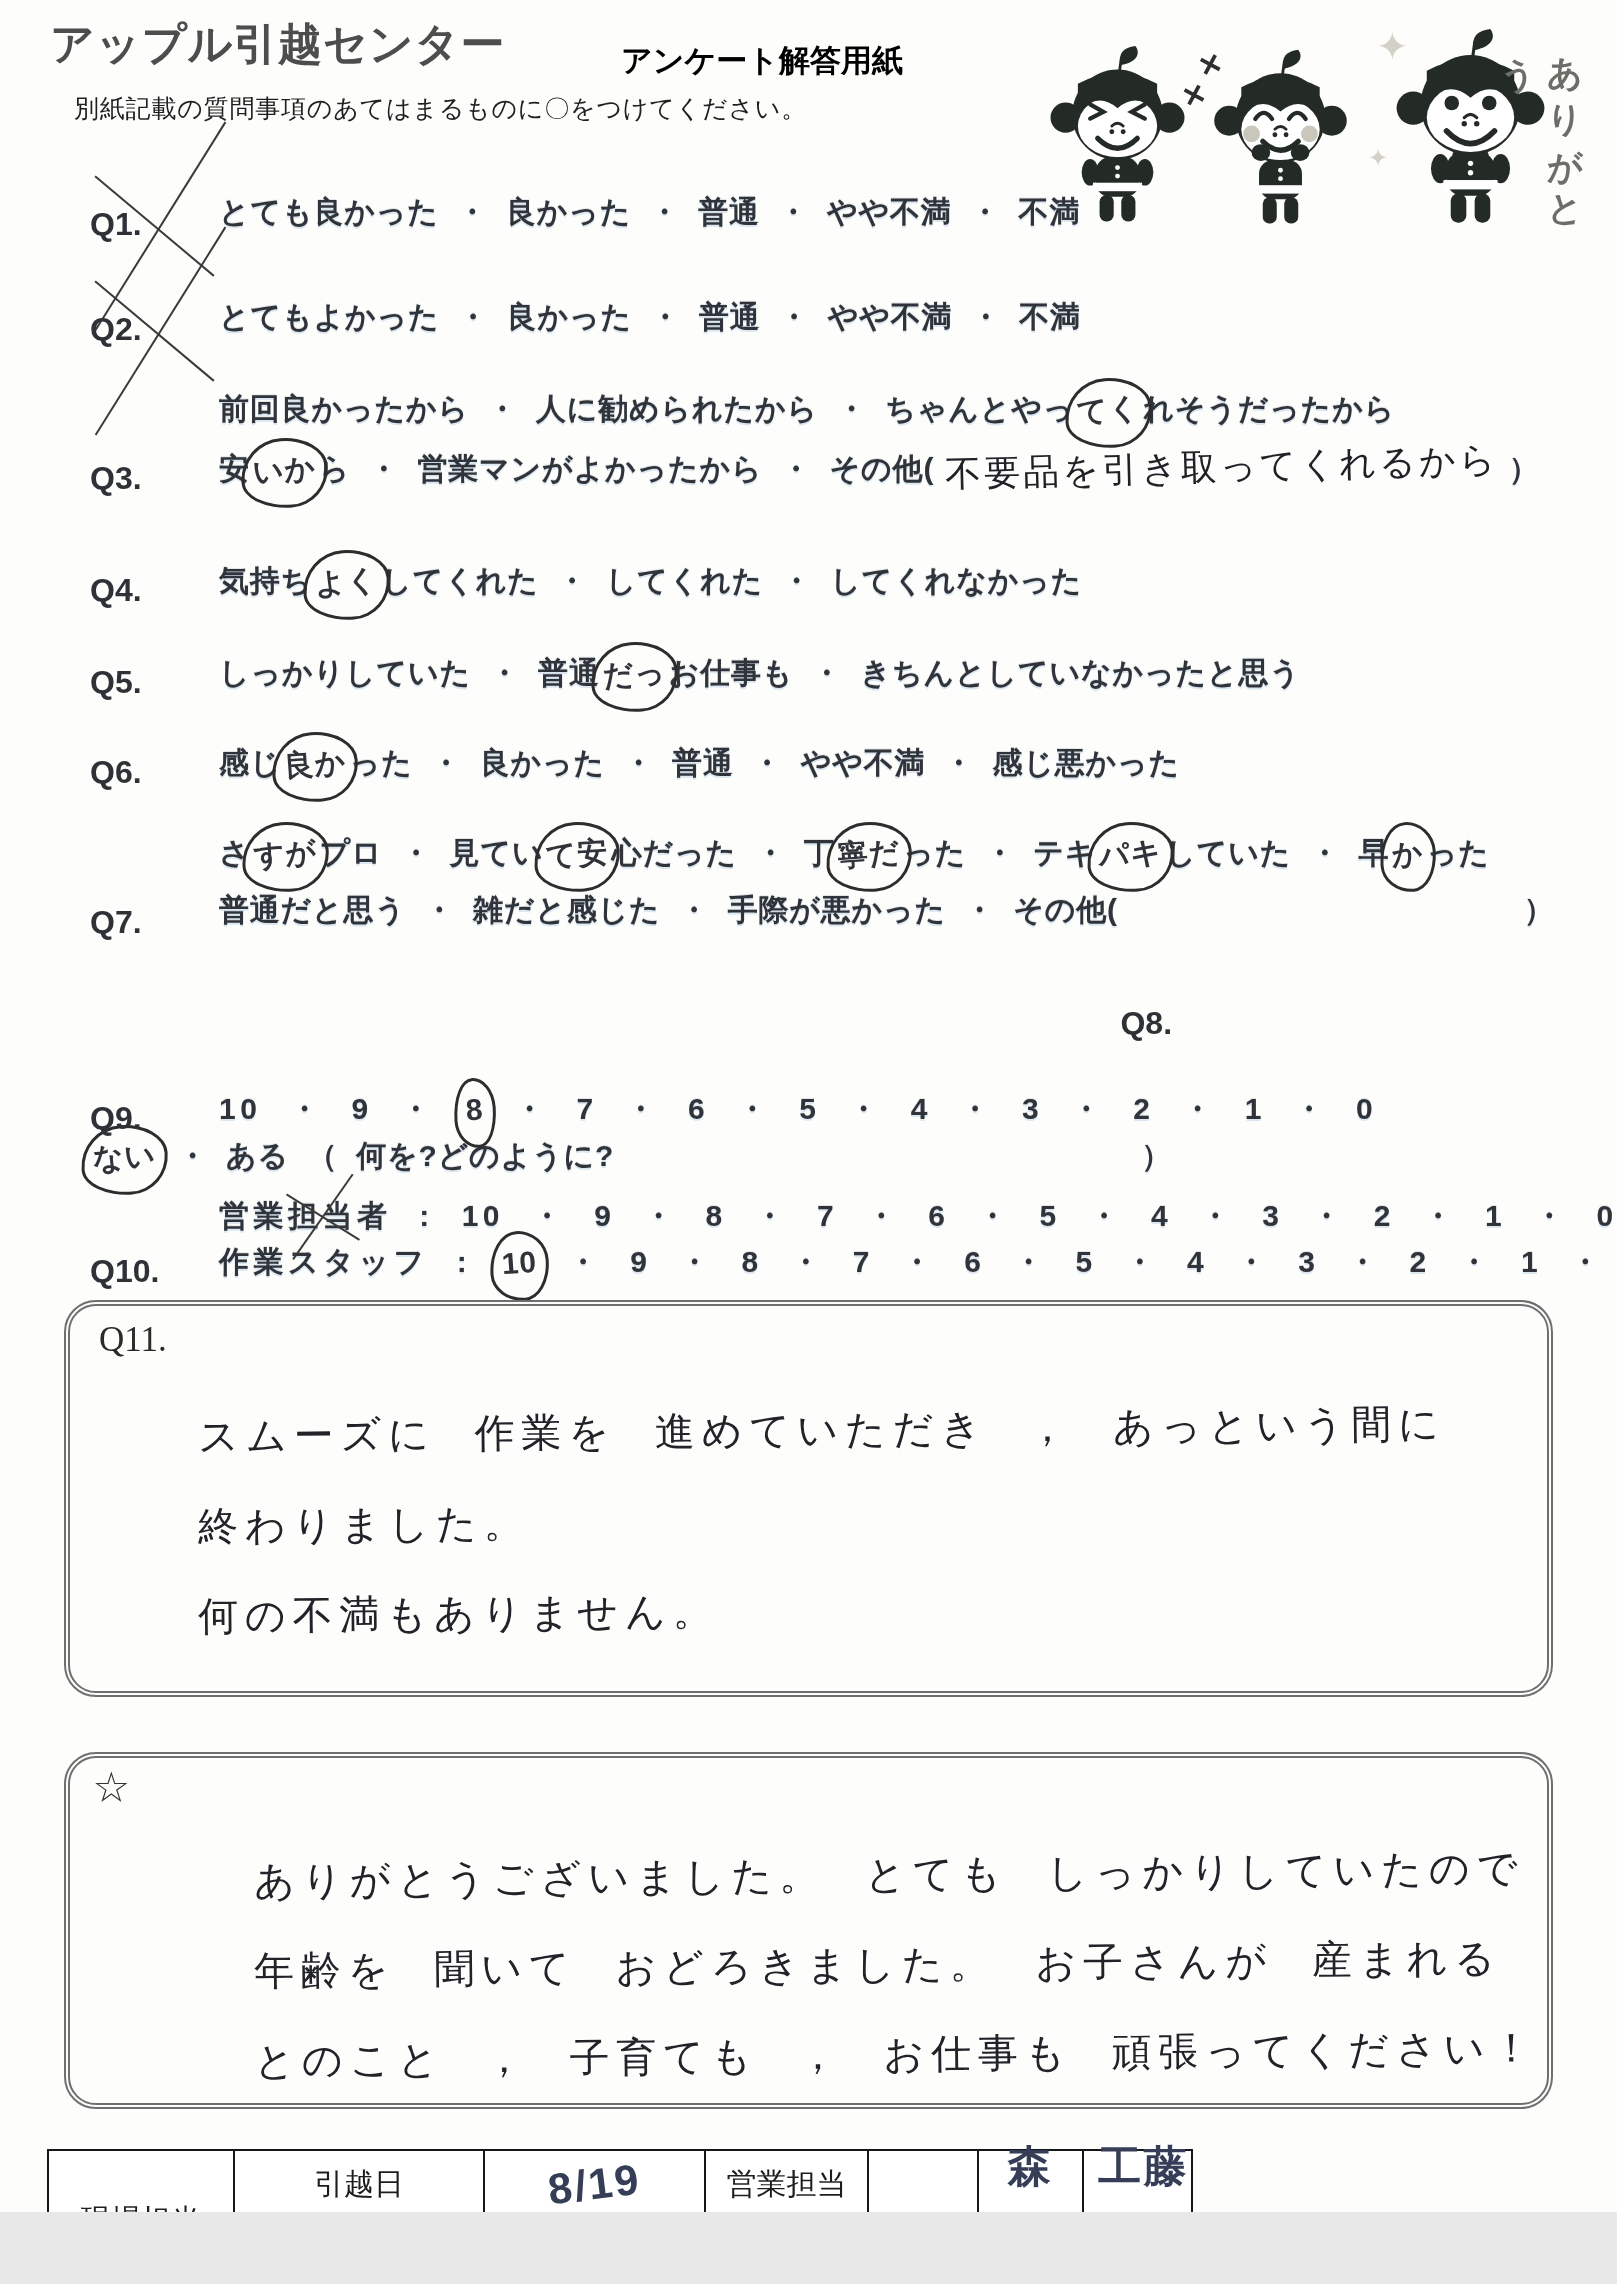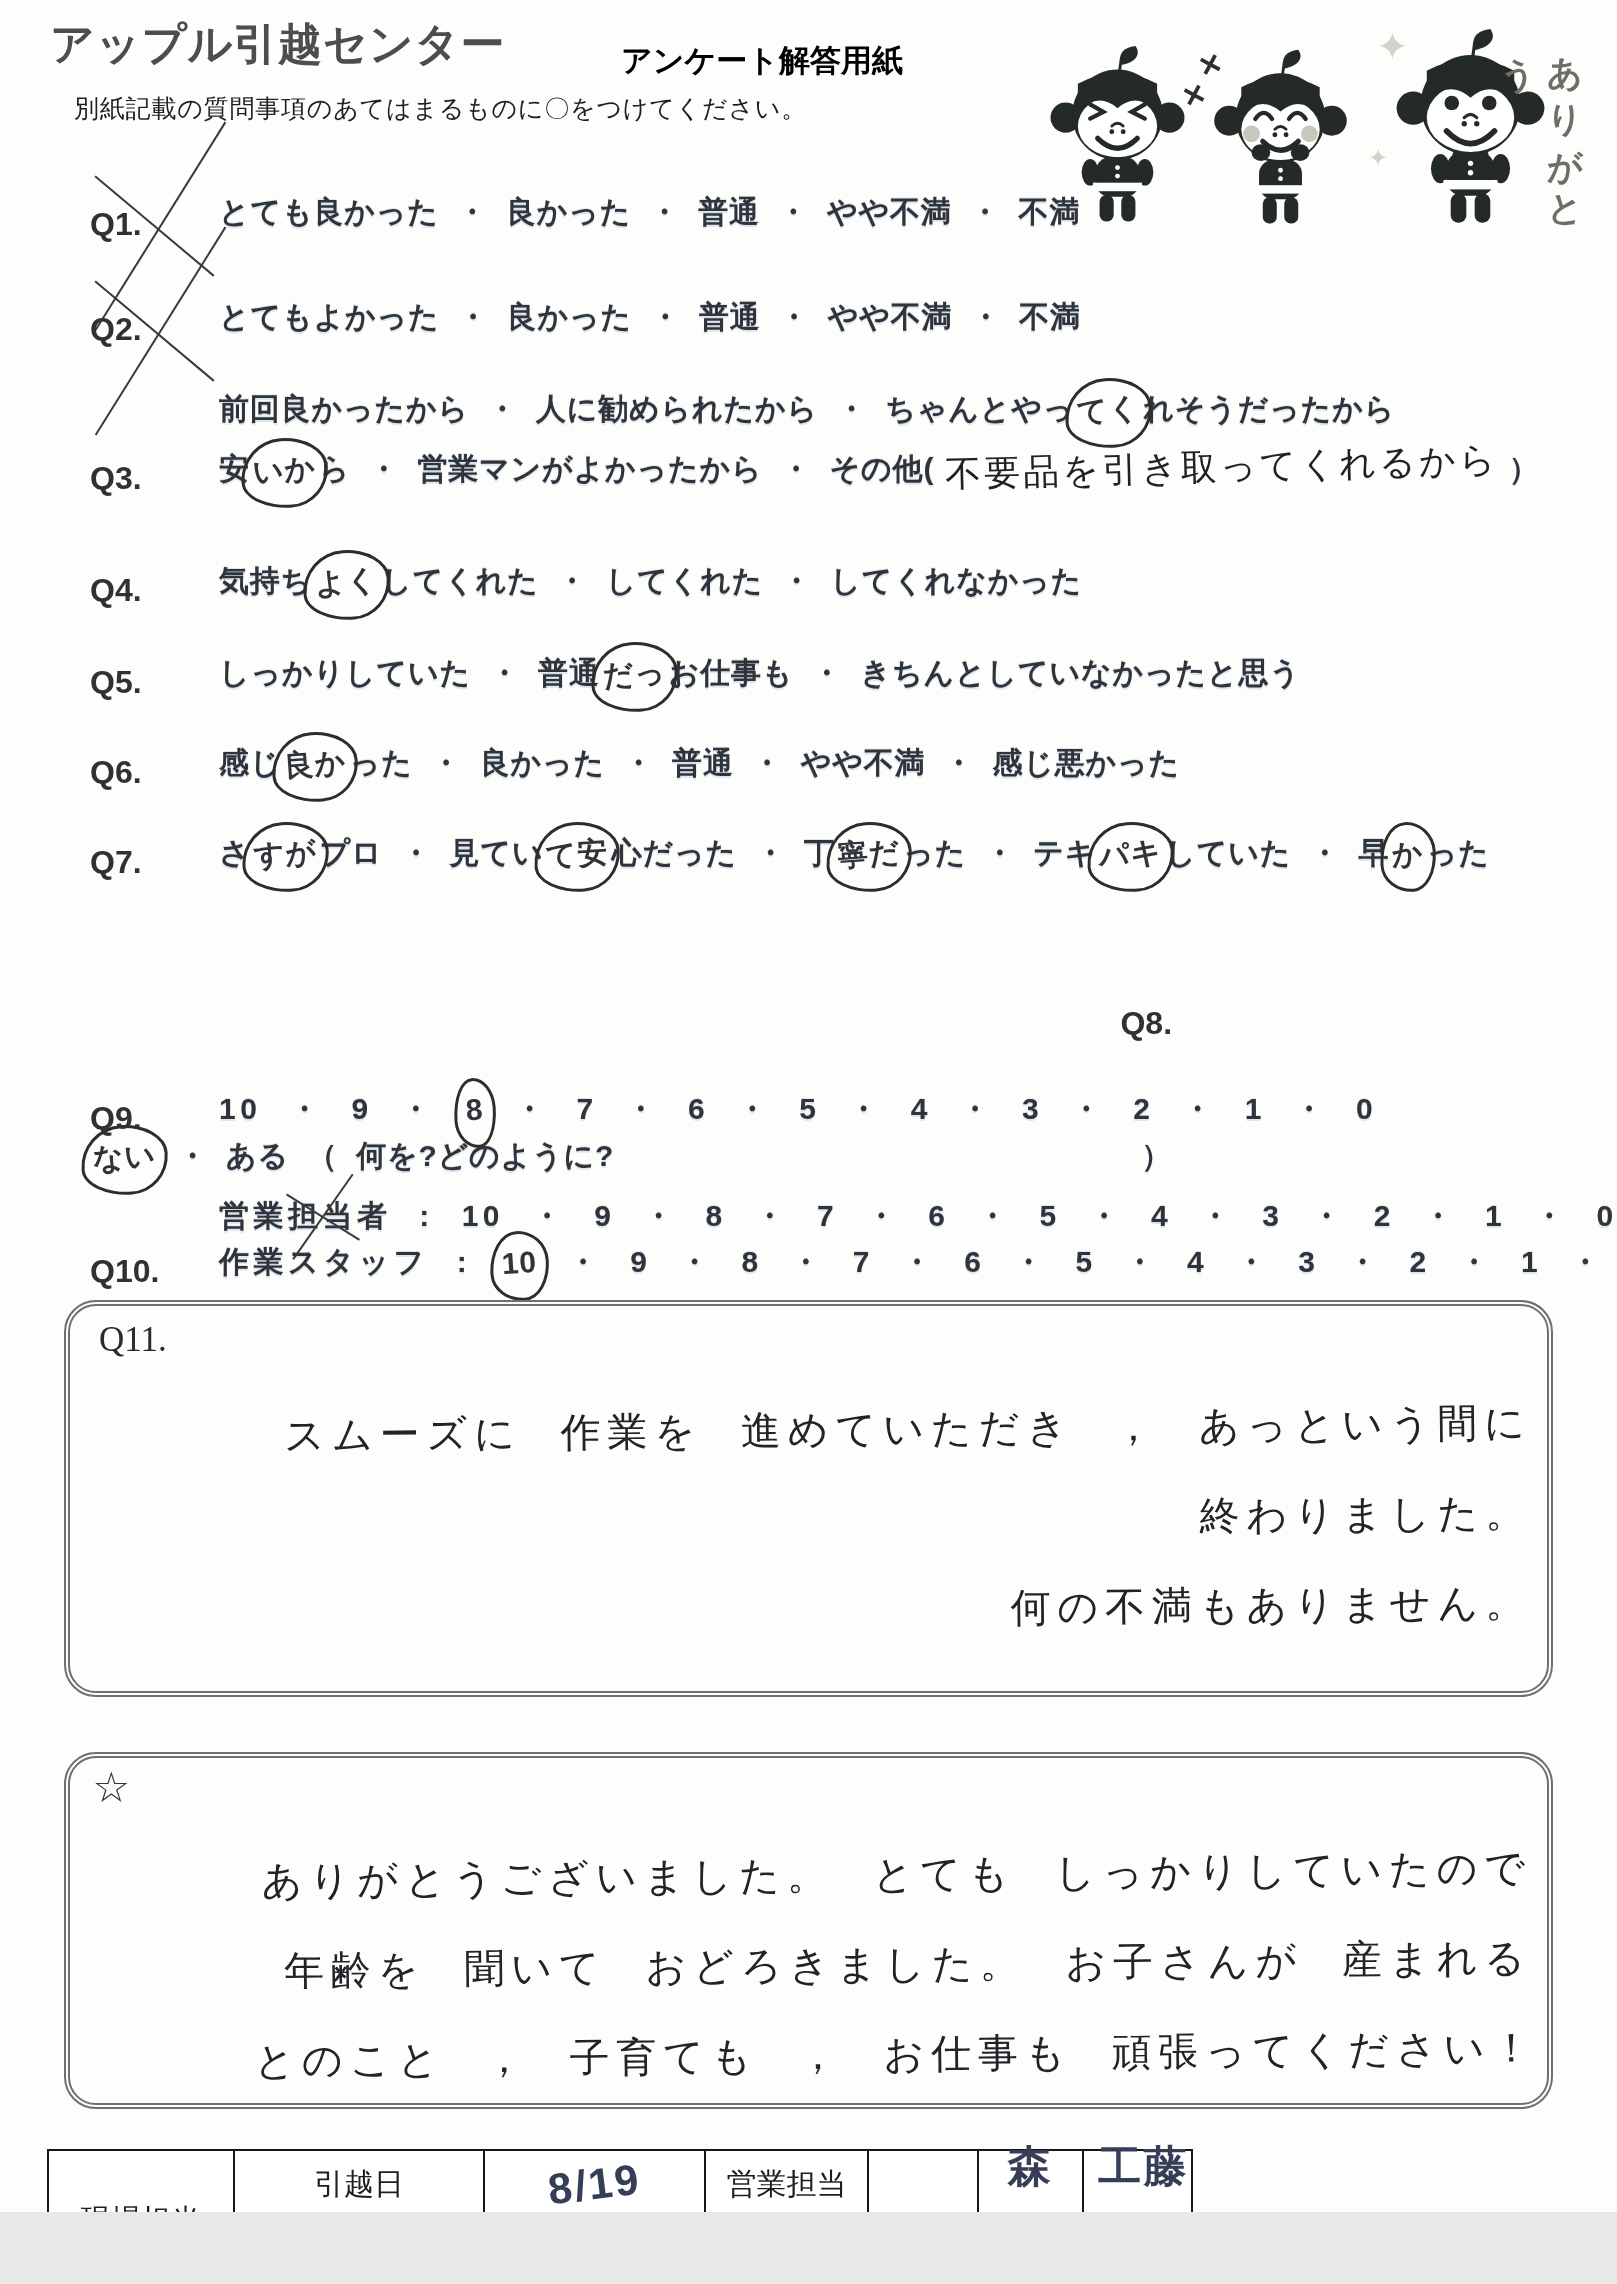--- a/index.html
+++ b/index.html
@@ -42,21 +42,21 @@
   .gap{display:inline-block;height:1.5px;}
   .xm{position:relative;display:inline-block;margin-top:17px;}
   .xm::before,.xm::after{content:"";position:absolute;left:-12%;top:50%;width:124%;border-top:2.3px solid #3b3b3b;}
   .xm::before{transform:rotate(32deg);}
   .xm::after{transform:rotate(-55deg);width:150%;left:-25%;}
   .crossed::before,.crossed::after{content:"";position:absolute;left:-10%;top:52%;width:120%;border-top:2.6px solid #3a3a3a;}
   .crossed::before{transform:rotate(40deg);}
   .crossed::after{transform:rotate(-58deg);width:190%;left:-40%;}
 
   
-  .big-box{position:absolute;left:64px;width:1489px;border:6.8px double #6f6f6f;border-radius:32px;background:#fdfdfc;box-sizing:border-box;text-align:right;}
+  .big-box{position:absolute;left:64px;width:1489px;border:6.8px double #6f6f6f;border-radius:32px;background:#fdfdfc;box-sizing:border-box;}
   .box-q11{top:1300px;height:397px;}
   .box-star{top:1752px;height:357px;}
   .box-label{position:absolute;left:29px;top:13.5px;font-family:"Liberation Serif","DejaVu Serif",serif;font-size:35px;color:#2b2b2b;}
   .star-glyph{position:absolute;left:22.6px;top:4.5px;font-size:42px;color:#333;}
   .hw-lines{position:absolute;left:128px;top:0;right:15px;}
   .box-q11 .hw-lines{top:96px;}
   .box-star .hw-lines{top:89px;left:184px;}
   .hw-line{font-size:40px;color:#212329;letter-spacing:6.8px;word-spacing:21px;white-space:nowrap;margin-bottom:35px;transform:rotate(-.6deg);}
 
   
@@ -199,20 +199,21 @@
       <div class="q-row qr5">
         <span class="q-id">Q6.</span>
         <div class="q-lines">
           <div class="q-line"><span class="opt">感じ</span><span class="circ">良か</span><span class="opt">った ・ 良かった ・ 普通 ・ やや不満 ・ 感じ悪かった</span></div>
         </div>
       </div>
       <div class="q-row qr6">
         <span class="q-id">Q7.</span>
         <div class="q-lines">
           <div class="q-line"><span class="opt">さ</span><span class="circ">すが</span><span class="opt">プロ ・ 見てい</span><span class="circ">て安</span><span class="opt">心だった ・ 丁</span><span class="circ">寧だ</span><span class="opt">った ・ テキ</span><span class="circ">パキ</span><span class="opt">していた ・ 早</span><span class="circ">か</span><span class="opt">った</span></div>
+          <div class="q-line"><span class="opt">普通だと思う ・ 雑だと感じた ・ 手際が悪かった ・ その他(</span><span class="gap" style="width: 406px;"></span><span class="opt">）</span></div>
         </div>
       </div>
       <div class="q-row qr7">
         <span class="q-id">Q8.</span>
         <div class="q-lines">
           <div class="q-line"><span class="circ">ない</span><span class="opt"> ・ ある （ 何を?どのように?</span><span class="gap" style="width: 527px;"></span><span class="opt">）</span></div>
         </div>
       </div>
       <div class="q-row qr8">
         <span class="q-id">Q9.</span>

